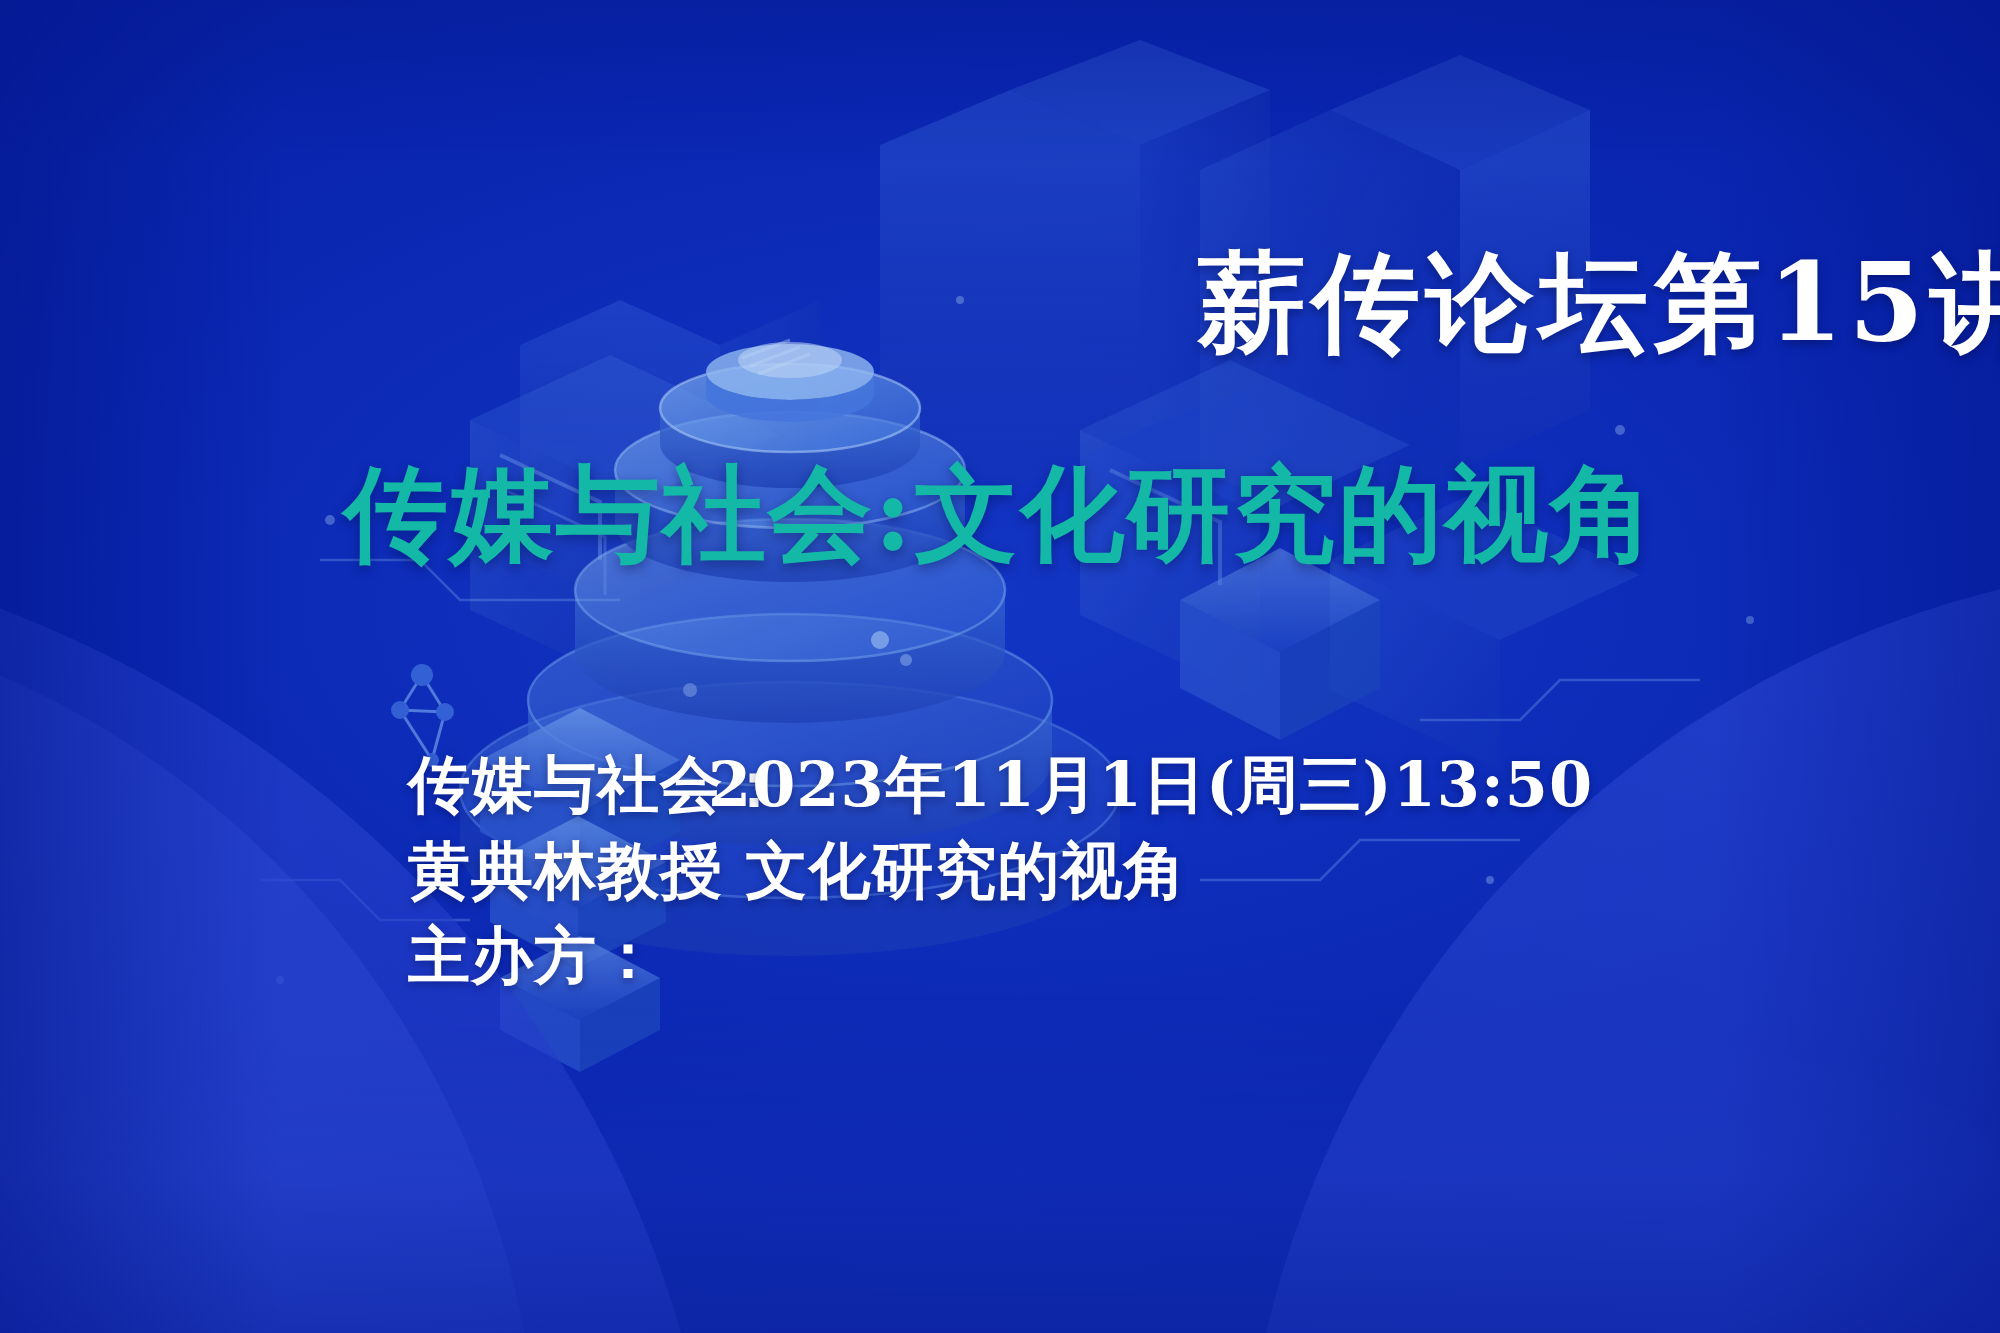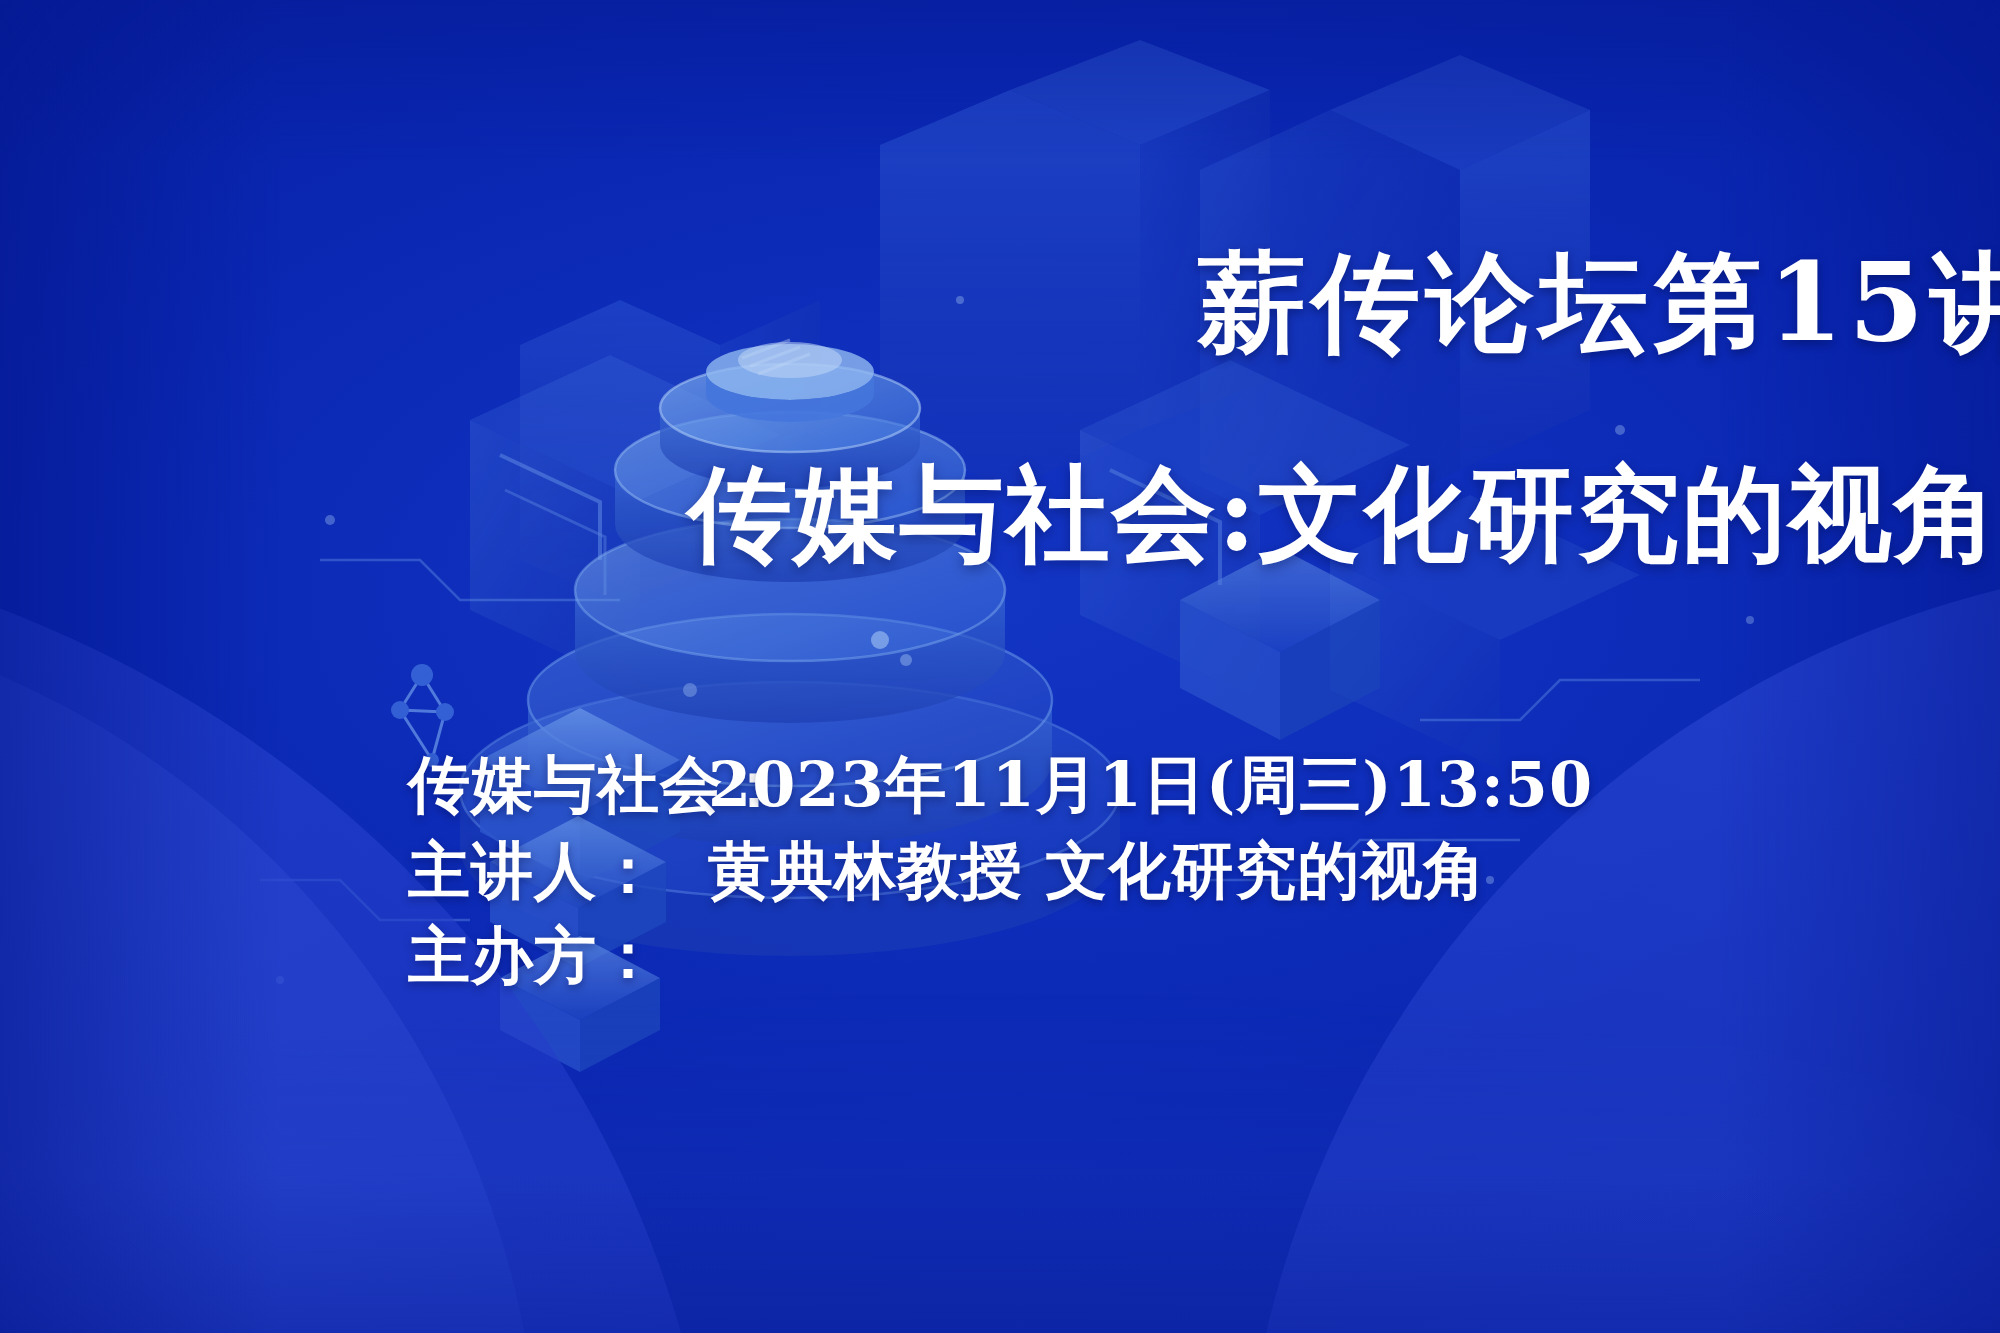--- a/index.html
+++ b/index.html
@@ -110,22 +110,22 @@
     text-shadow: 0 4px 10px rgba(0,10,70,0.45);
     white-space: nowrap;
     padding-left: 44px;
   }
 
   .title-sub {
     position: absolute;
     top: 462px;
     left: 0;
     width: 2000px;
-    text-align: right;
-    color: #ffffff;
+    text-align: center;
+    color: #14b8a6;
     font-size: 104px;
     font-weight: 700;
     letter-spacing: 2px;
     line-height: 1;
     font-family: "DejaVu Serif", "Liberation Serif", serif;
     text-shadow: 0 4px 12px rgba(0,10,70,0.40);
     white-space: nowrap;
   }
 
   .details {
@@ -320,21 +320,20 @@
 
     <div class="details">
 
       <div class="detail-row">
         <span class="detail-label">传媒与社会：</span>
         <span class="detail-value">2023年11月1日(周三)13:50</span>
       </div>
 
 
       <div class="detail-row">
-        <span class="detail-label">主讲人：</span>
         <span class="detail-value">黄典林教授 文化研究的视角</span>
       </div>
 
       <div class="detail-row">
         <span class="detail-label">主办方：</span>
       </div>
 
     </div>
   </div>
 </div>

